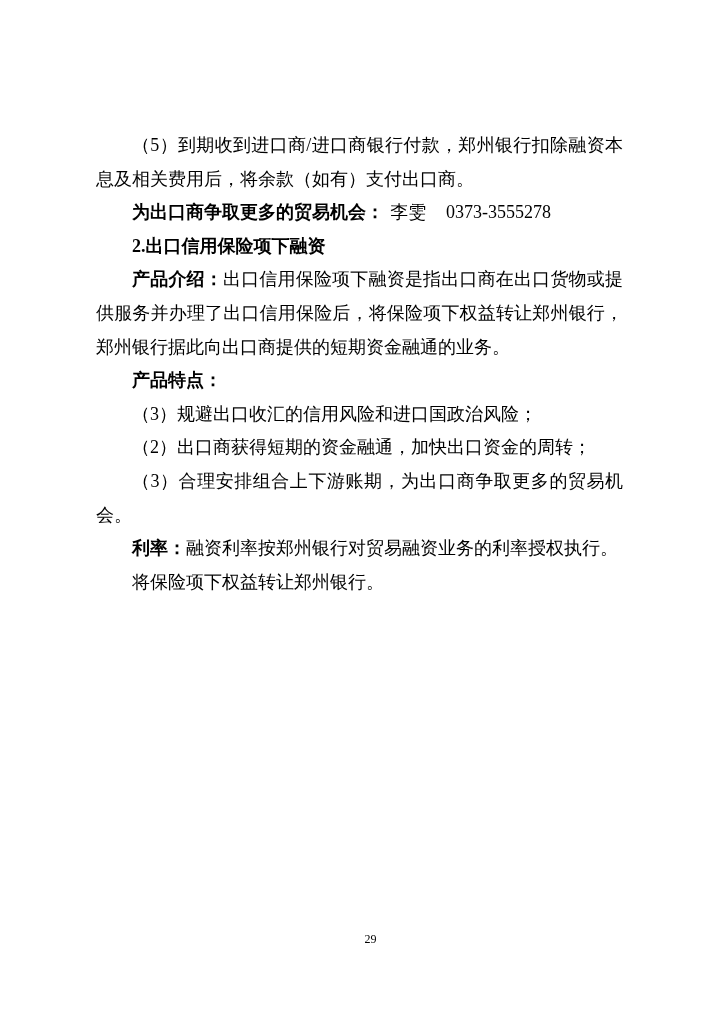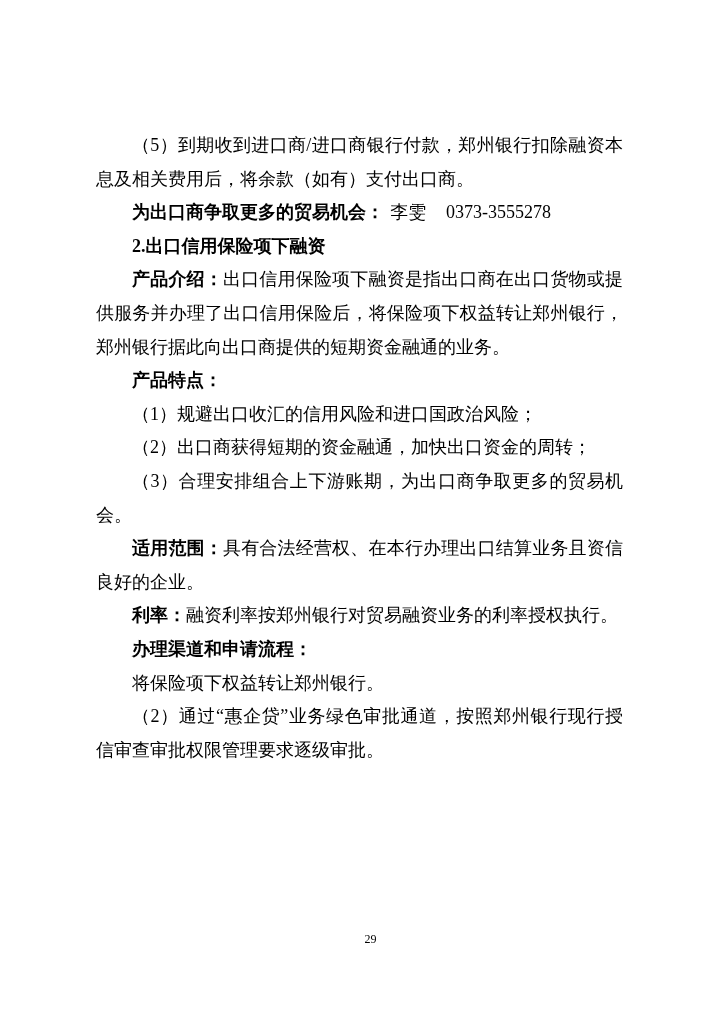--- a/index.html
+++ b/index.html
@@ -56,34 +56,31 @@
     <p><span>（5）到期收到进口商/进口商银行付款，郑州银行扣除融资本息及相关费用后，将余款（如有）支付出口商。</span></p>
 
     <p><span class="lead">为出口商争取更多的贸易机会：</span><span class="person">李雯</span><span class="phone">0373-3555278</span></p>
 
     <p class="bold">2.出口信用保险项下融资</p>
 
     <p><span class="lead">产品介绍：</span><span>出口信用保险项下融资是指出口商在出口货物或提供服务并办理了出口信用保险后，将保险项下权益转让郑州银行，郑州银行据此向出口商提供的短期资金融通的业务。</span></p>
 
     <p class="bold">产品特点：</p>
 
-    <p><span>（1）规避出口收汇的信用风险和进口国政治风险；</span></p>
+    <p><span>（3）规避出口收汇的信用风险和进口国政治风险；</span></p>
 
     <p><span>（2）出口商获得短期的资金融通，加快出口资金的周转；</span></p>
 
     <p><span>（3）合理安排组合上下游账期，为出口商争取更多的贸易机会。</span></p>
 
-    <p><span class="lead">适用范围：</span><span>具有合法经营权、在本行办理出口结算业务且资信良好的企业。</span></p>
 
     <p class="nowrap"><span class="lead">利率：</span><span>融资利率按郑州银行对贸易融资业务的利率授权执行。</span></p>
 
-    <p class="bold">办理渠道和申请流程：</p>
 
     <p><span>将保险项下权益转让郑州银行。</span></p>
 
 
-    <p><span>（2）通过“惠企贷”业务绿色审批通道，按照郑州银行现行授信审查审批权限管理要求逐级审批。</span></p>
 
   </div>
 
   <div class="footer">29</div>
 
 </div>
 
 </body></html>

